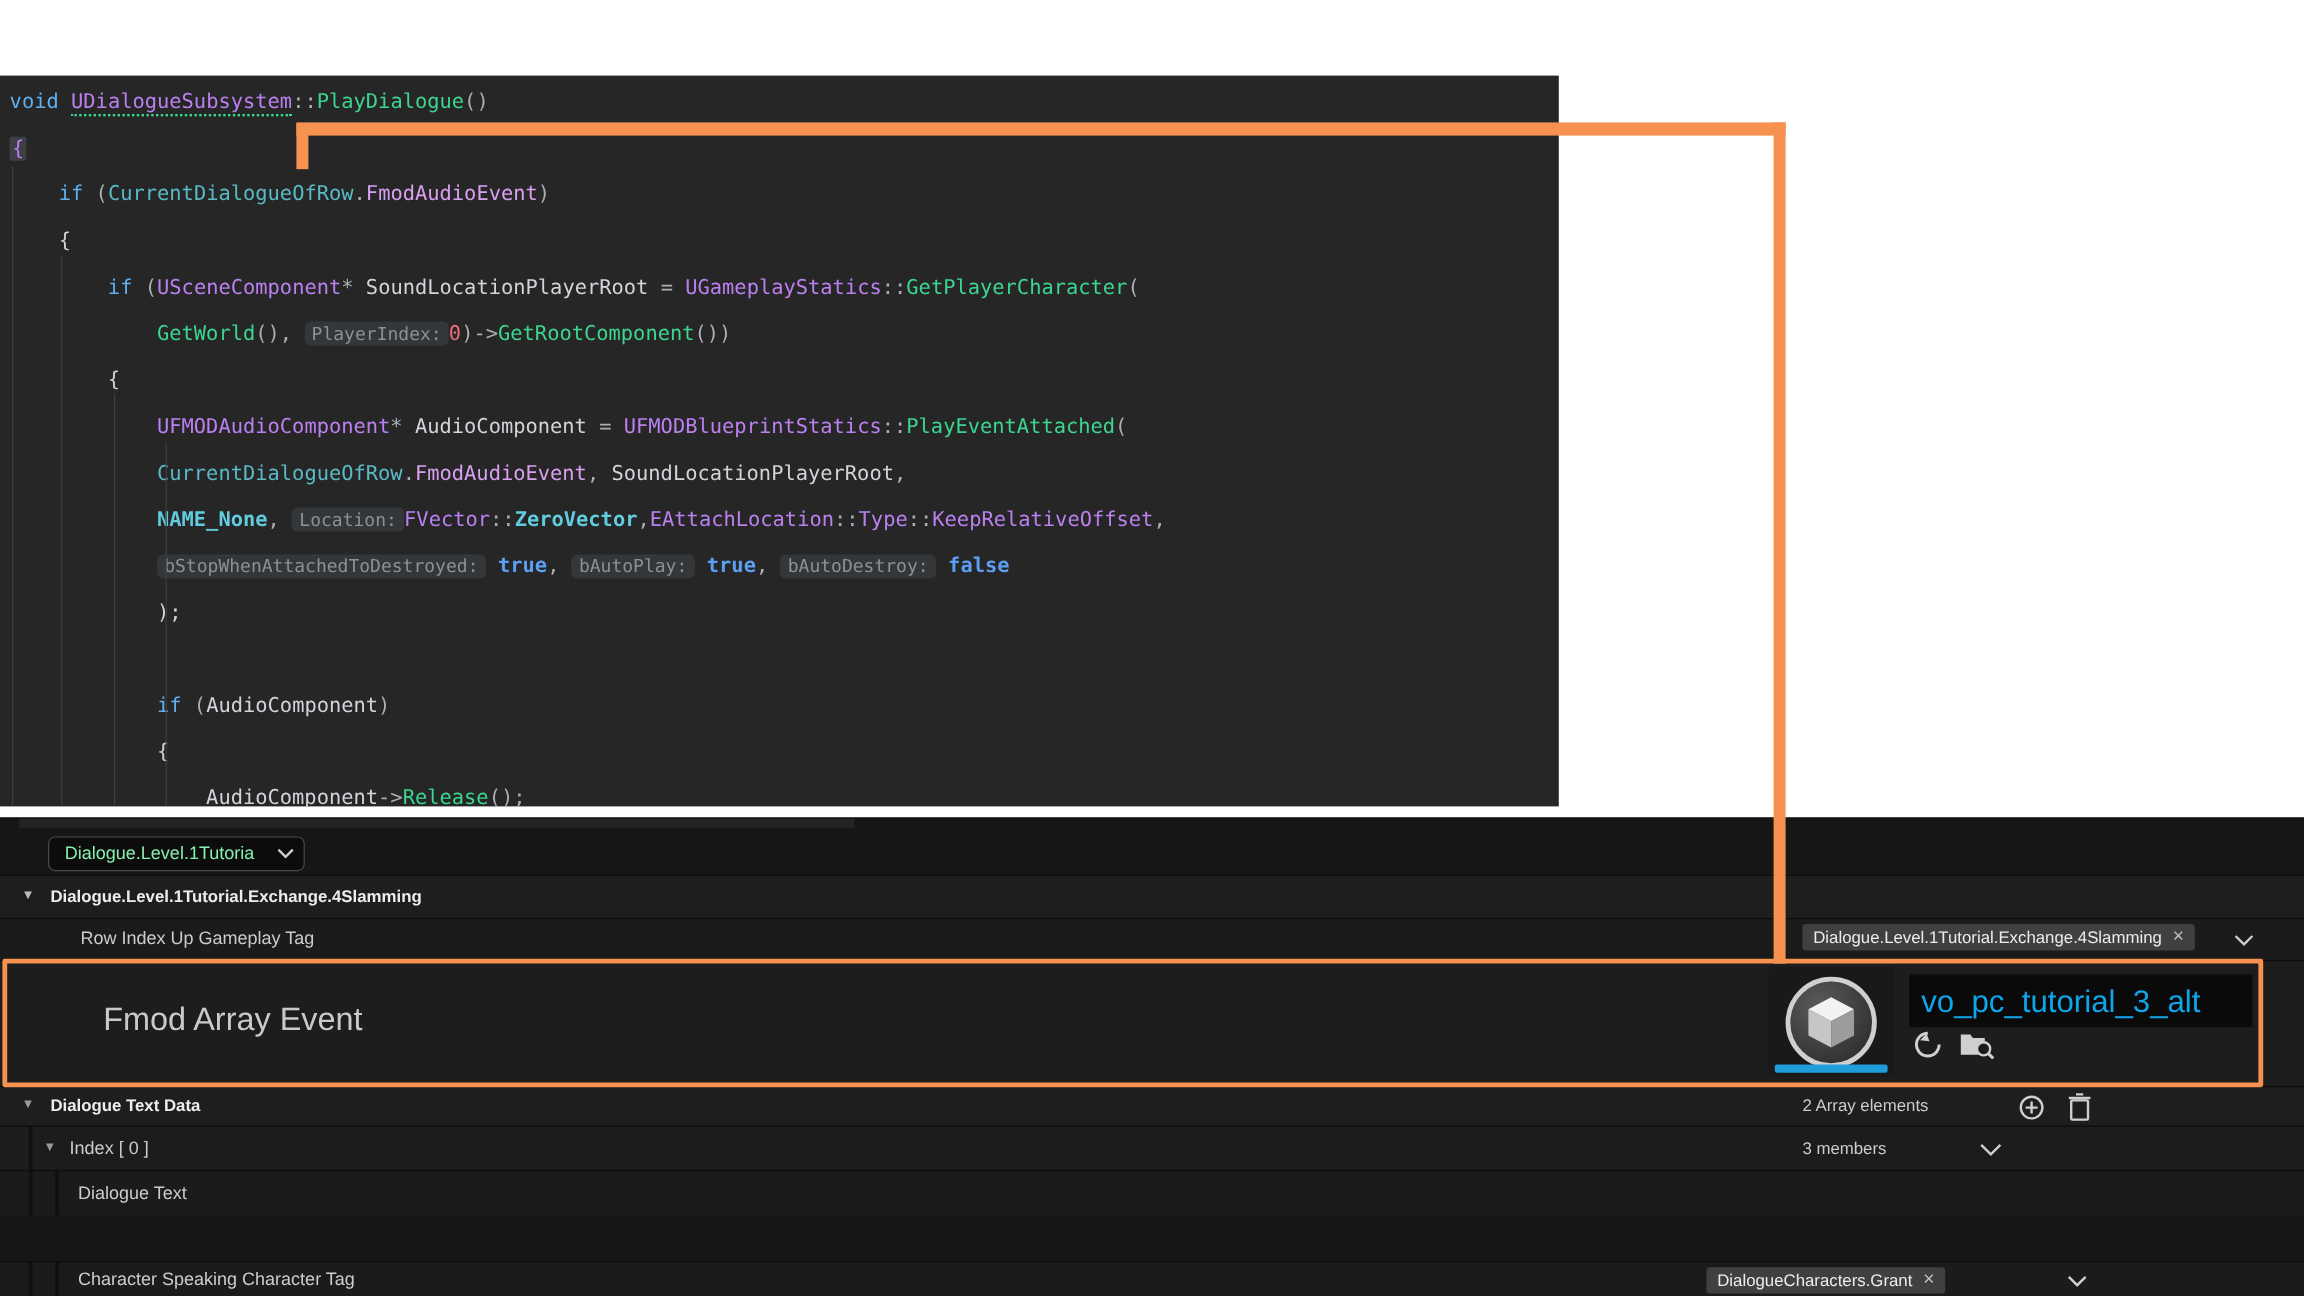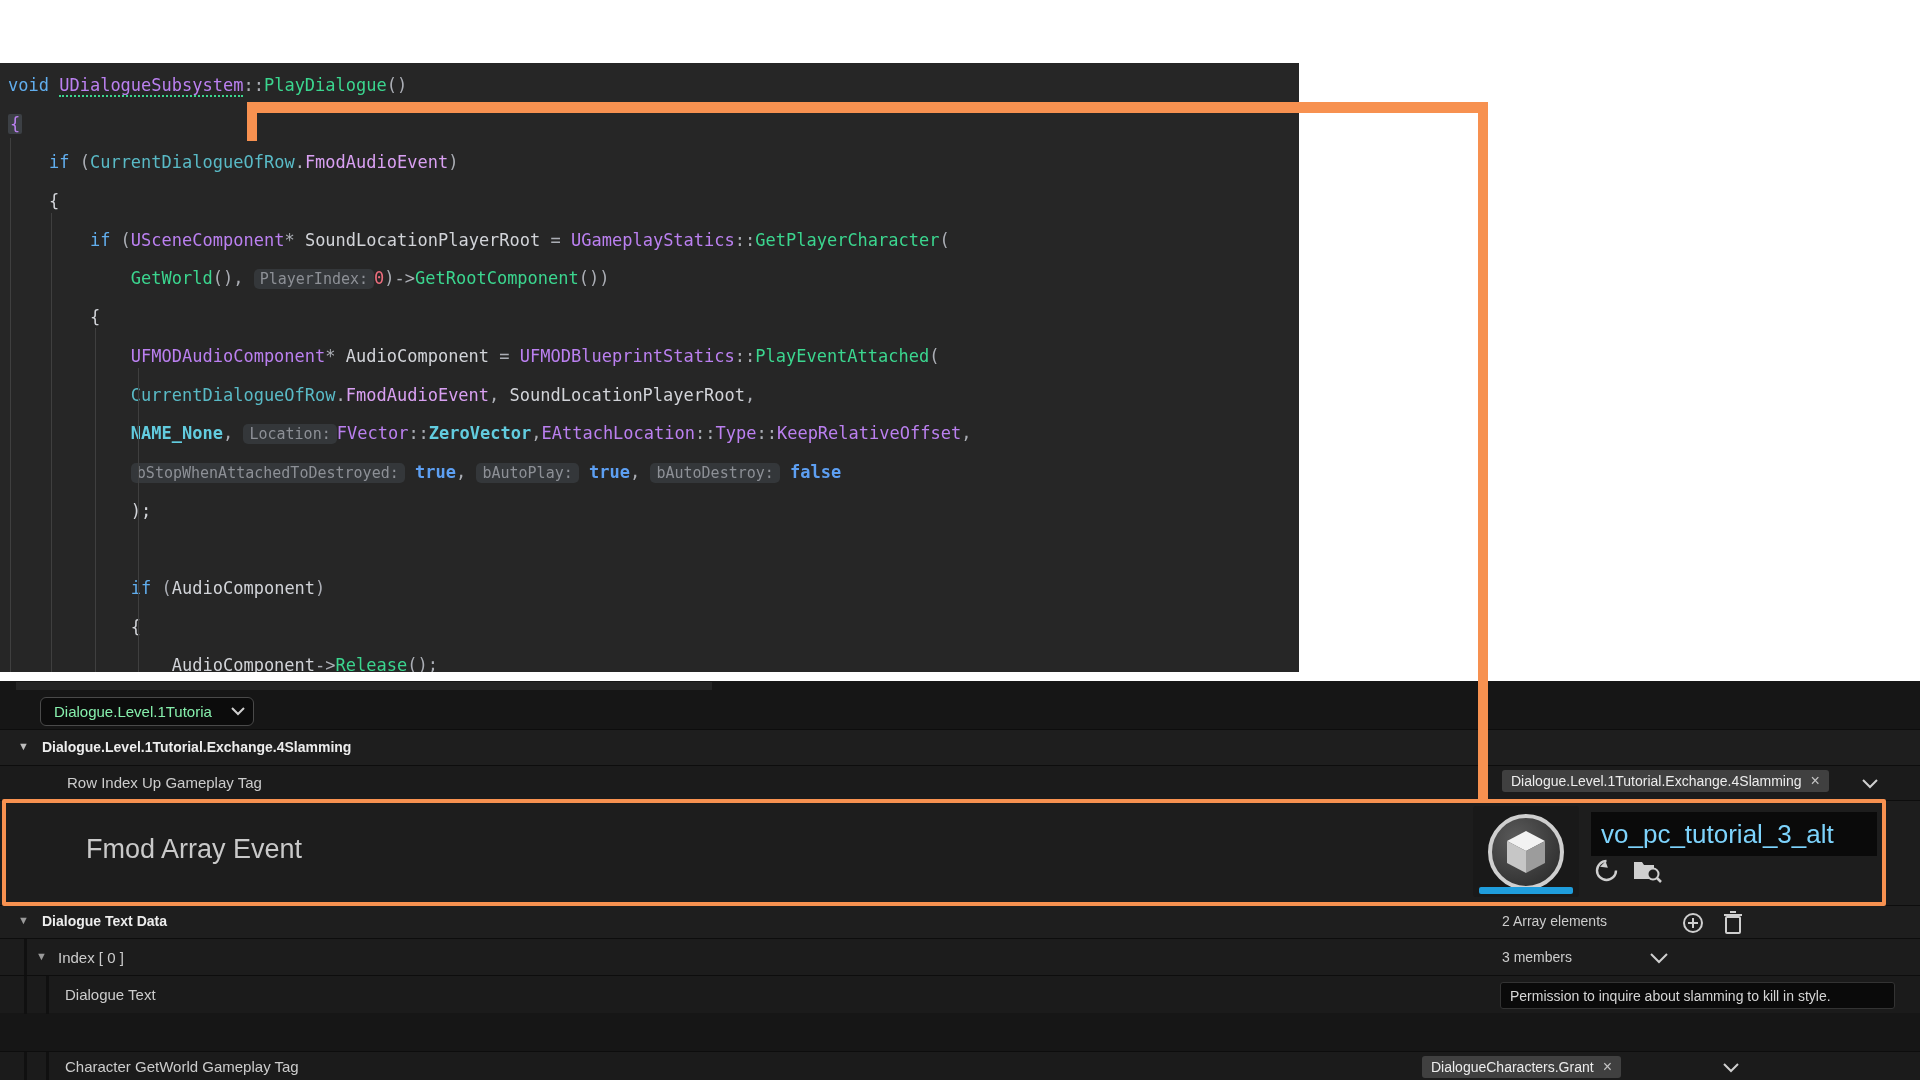--- a/index.html
+++ b/index.html
@@ -66,21 +66,21 @@
   .inbox{position:absolute;background:#0a0a0a;border:1px solid #333333;border-radius:3px;
       color:#d6d6d6;font-size:14px;display:flex;align-items:center;padding:0 9px;box-sizing:border-box;}
 
   .thumb{position:absolute;left:1473px;top:806px;width:106px;height:91px;background:#191919;
       border-radius:3px;z-index:7;display:flex;align-items:center;justify-content:center;cursor:pointer;}
   .thumb-circle{width:68px;height:68px;border-radius:50%;border:4px solid #cfcfcf;
       background:radial-gradient(circle at 35% 30%,#5a5a5a,#262626);display:flex;align-items:center;justify-content:center;}
   .thumb-bar{position:absolute;left:6px;bottom:3px;width:94px;height:7px;border-radius:2px;background:var(--asset-blue);}
   .asset-name-box{position:absolute;left:1591px;top:812px;width:286px;height:44px;background:#0a0a0a;
       display:flex;align-items:center;padding:0 10px;box-sizing:border-box;z-index:7;}
-  .asset-name{font-size:26px;color:#7dd3fc;white-space:nowrap;}
+  .asset-name{font-size:26px;color:#0ea5e9;white-space:nowrap;}
   .asset-icons{position:absolute;left:1594px;top:858px;z-index:7;display:flex;gap:14px;align-items:center;}
 
   .icon-btn{cursor:pointer;display:inline-flex;}
   svg{display:block;}
 </style>
 </head>
 <body>
 
 <div id="stage">
 
@@ -160,30 +160,27 @@
         <svg width="18" height="11" viewBox="0 0 18 11">
             <polyline points="1,1 9,9 17,1" fill="none" stroke="#cfcfcf" stroke-width="2"></polyline>
           </svg>
       </span>
     </div>
 
     <div class="row row-dtext">
       <div class="rail" style="left:24px;top:0;height:38px;"></div>
       <div class="rail" style="left:46px;top:0;height:38px;"></div>
       <span class="lab" style="position:absolute;left:65px;top:10px;">Dialogue Text</span>
-      <div class="inbox" style="left:1500px;top:6px;width:395px;height:27px;">
-        <span style="white-space:nowrap;overflow:hidden;">Permission to inquire about slamming to kill in style.</span>
-      </div>
     </div>
 
 
     <div class="row row-ctag">
       <div class="rail" style="left:24px;top:0;height:29px;"></div>
       <div class="rail" style="left:46px;top:0;height:29px;"></div>
-      <span class="lab" style="position:absolute;left:65px;top:6px;">Character GetWorld Gameplay Tag</span>
+      <span class="lab" style="position:absolute;left:65px;top:6px;">Character Speaking Character Tag</span>
       <span class="chip" style="position:absolute;left:1422px;top:4px;">
         <span>DialogueCharacters.Grant</span>
         <span class="x">×</span>
       </span>
       <span class="chev" style="position:absolute;left:1723px;top:11px;">
         <svg width="16" height="10" viewBox="0 0 16 10">
             <polyline points="1,1 8,8 15,1" fill="none" stroke="#cfcfcf" stroke-width="2"></polyline>
           </svg>
       </span>
     </div>

